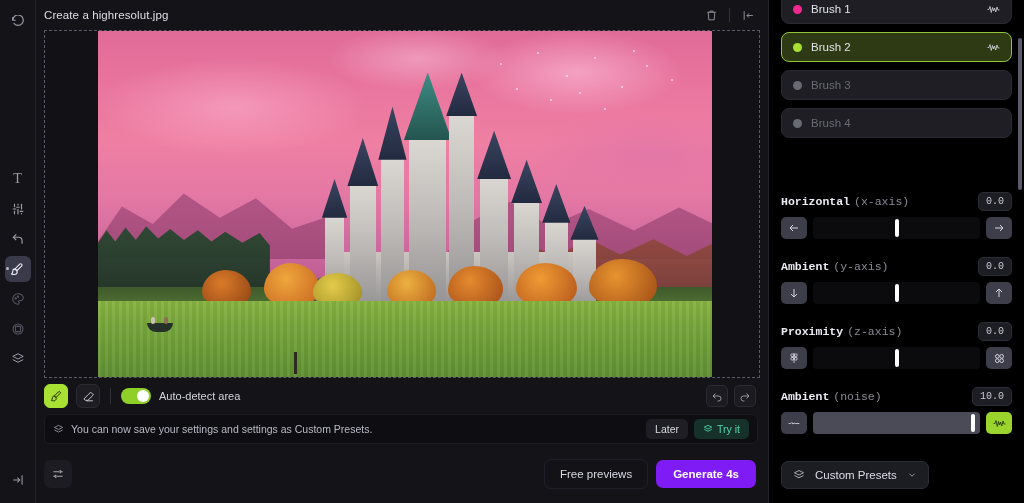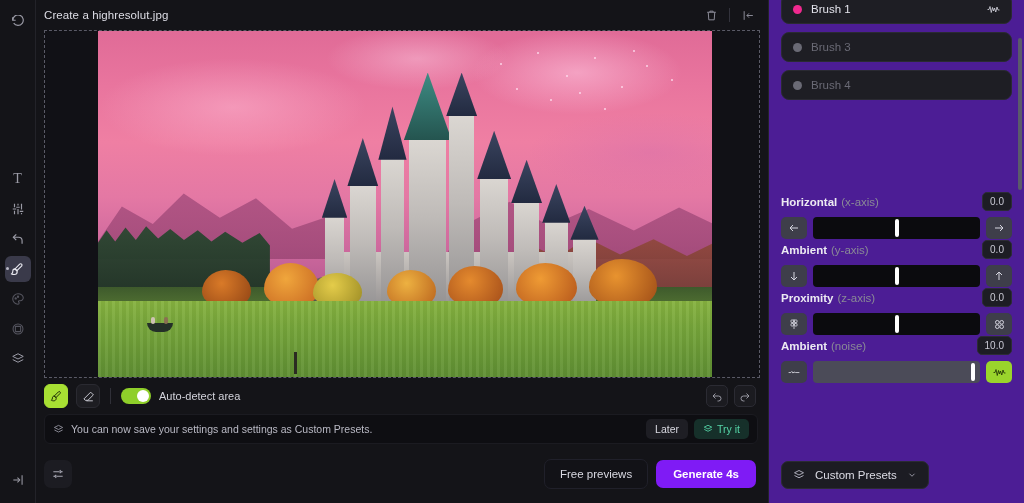--- a/index.html
+++ b/index.html
@@ -215,39 +215,39 @@
     background: #121217; color: #d9d9e2; font-size: 11.5px;
     padding: 8px 15px; border-radius: 7px; cursor: pointer; border: 1px solid #20202a;
   }
   .btn-primary {
     background: #7f1bf5; color: #fff; font-size: 11.5px; font-weight: bold;
     padding: 8px 17px; border-radius: 7px; cursor: pointer;
   }
 
   
   .right {
-    width: 256px; flex: 0 0 256px; height: 503px; background: #4c1d95;
+    width: 256px; flex: 0 0 256px; height: 503px; background: #000000;
     border-left: 1px solid #232329; position: relative;
     display: flex; flex-direction: column;
   }
   .brushes { padding: 0 12px; overflow: hidden; flex: 0 0 186px; }
   .brush {
     height: 30px; margin-bottom: 8px; border-radius: 8px;
     background: #1e1e24; border: 1px solid #2a2a32;
     display: flex; align-items: center; padding: 0 11px; gap: 9px; cursor: pointer;
   }
   .brush:first-child { margin-top: -6px; }
   .brush.sel { background: #2d3a14; border: 1.5px solid #93c53a; }
   .brush .bdot { width: 9px; height: 9px; border-radius: 50%; flex: 0 0 9px; }
   .brush .blabel { font-size: 11.5px; color: #e2e2ea; }
   .brush.off .blabel { color: #6a6a75; }
   .brush .wave { margin-left: auto; color: #d8d8e2; display: flex; }
 
   .sliders { padding: 6px 12px 0 12px; }
-  .srow { margin-bottom: 1px; }
+  .srow { margin-bottom: 18px; font-family: Liberation Mono, monospace; }
   .shead { display: flex; align-items: center; margin-bottom: 6px; }
   .sname { font-size: 11.5px; font-weight: bold; color: #eceaf2; }
   .saxis { font-size: 11.5px; color: #8a8a96; margin-left: 4px; font-weight: normal; }
   .sval {
     margin-left: auto; font-size: 10px; color: #c9c9d4;
     background: #1d1d24; border: 1px solid #2c2c35; border-radius: 5px;
     padding: 3px 7px; min-width: 30px; text-align: center;
   }
   .sbody { display: flex; align-items: center; gap: 6px; }
   .send {
@@ -511,20 +511,29 @@
     <div class="brushes" id="brush-list">
         <div class="brush">
           <span class="bdot" style="background:#f0298f"></span>
           <span class="blabel">Brush 1</span>
           <span class="wave">
             <svg width="13" height="11" viewBox="0 0 26 16" fill="none" stroke="currentColor" stroke-width="1.6" stroke-linejoin="round">
               <path d="M1 8 L4 8 L6 2 L8.5 14 L11 4 L13 11 L15 5 L17.5 13 L20 3 L22 9 L25 9"></path>
             </svg>
           </span>
         </div>
+        <div class="brush sel">
+          <span class="bdot" style="background:#a8e033"></span>
+          <span class="blabel">Brush 2</span>
+          <span class="wave">
+            <svg width="13" height="11" viewBox="0 0 26 16" fill="none" stroke="currentColor" stroke-width="1.6" stroke-linejoin="round">
+              <path d="M1 8 L4 8 L6 2 L8.5 14 L11 4 L13 11 L15 5 L17.5 13 L20 3 L22 9 L25 9"></path>
+            </svg>
+          </span>
+        </div>
         <div class="brush off">
           <span class="bdot" style="background:#6a6a75"></span>
           <span class="blabel">Brush 3</span>
         </div>
         <div class="brush off">
           <span class="bdot" style="background:#6a6a75"></span>
           <span class="blabel">Brush 4</span>
         </div>
       </div>
 

